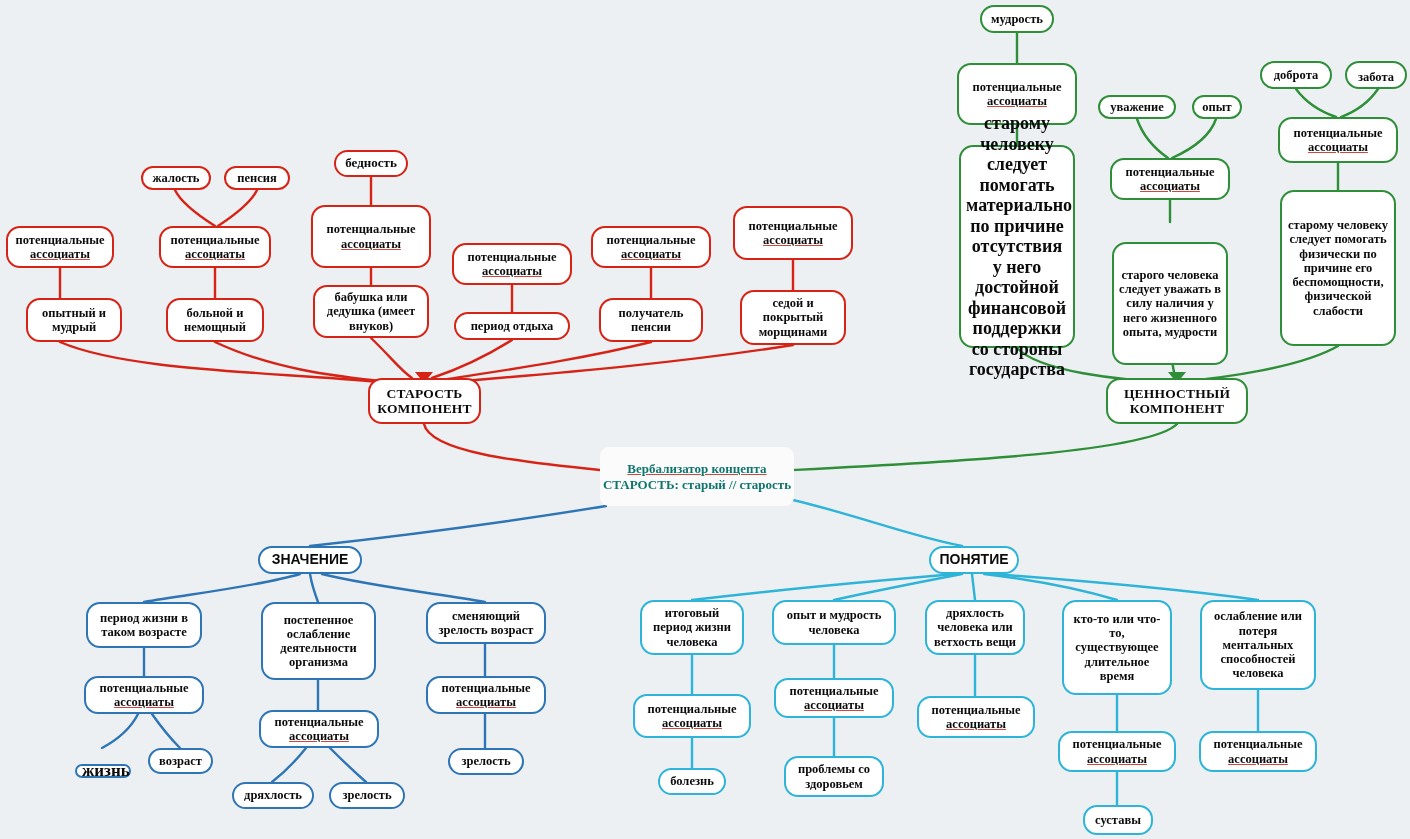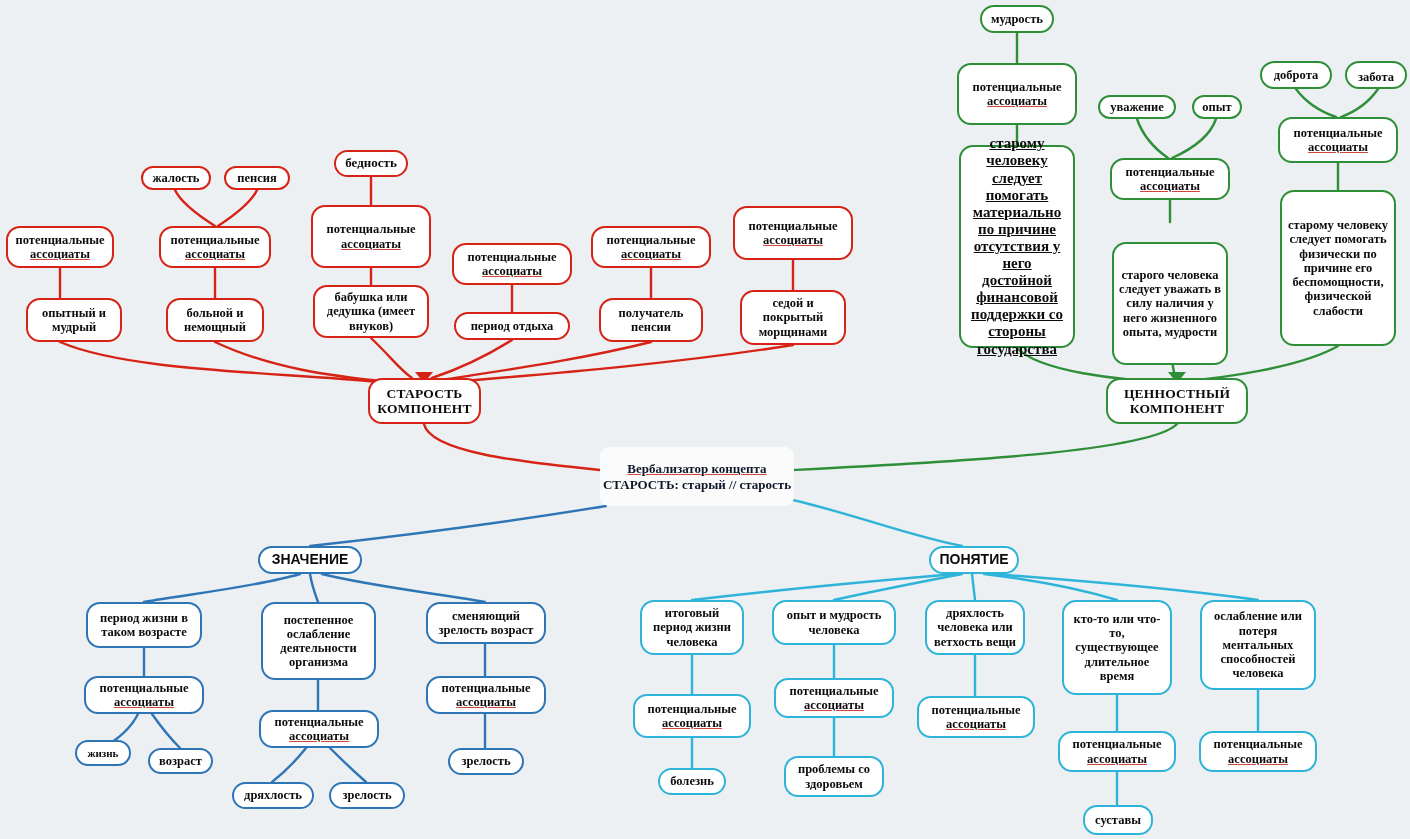--- a/index.html
+++ b/index.html
@@ -33,21 +33,21 @@
   .blue{border-color:#2e75b6;}
   .cyan{border-color:#2eb4d8;}
 
   .node span{display:block;width:100%;}
   .u{ text-decoration:underline; text-decoration-color:#d1453b; text-decoration-style:solid;}
 
   .center-card{
     position:absolute;background:#fbfbfb;border:none;border-radius:9px;
     box-shadow:0 0 0 0 rgba(0,0,0,0);
     display:flex;align-items:center;justify-content:center;text-align:center;
-    font-weight:bold;color:#0f172a;line-height:1.22;z-index:4;
+    font-weight:bold;color:#0f766e;line-height:1.22;z-index:4;
     font-family:"Liberation Serif","DejaVu Serif",serif;
   }
   .comp{font-family:"Liberation Serif","DejaVu Serif",serif;letter-spacing:.2px;}
   .branchtitle{font-family:"Liberation Sans","DejaVu Sans",sans-serif;font-weight:bold;}
 </style>
 </head>
 <body>
 
 <div id="stage">
 
@@ -237,21 +237,21 @@
 
 <div class="node green" style="left:980px;top:5px;width:74px;height:28px;font-size:12.5px;justify-content:center;">
   <span>мудрость</span>
 </div>
 <div class="node green" style="left:957px;top:63px;width:120px;height:62px;font-size:12.5px;">
   <span>
         <span>потенциальные</span>
         <span class="u">ассоциаты</span>
       </span>
 </div>
-<div class="node green" style="left:959px;top:145px;width:116px;height:203px;font-size:15px;text-decoration:underline;">
+<div class="node green" style="left:959px;top:145px;width:116px;height:203px;font-size:18px;">
   <span>старому человеку следует помогать материально по причине отсутствия у него достойной финансовой поддержки со стороны государства</span>
 </div>
 
 <div class="node green" style="left:1098px;top:95px;width:78px;height:24px;font-size:12.5px;">
   <span>уважение</span>
 </div>
 <div class="node green" style="left:1192px;top:95px;width:50px;height:24px;font-size:12.5px;">
   <span>опыт</span>
 </div>
 <div class="node green" style="left:1110px;top:158px;width:120px;height:42px;font-size:12.5px;">
@@ -301,21 +301,21 @@
 
 <div class="node blue" style="left:86px;top:602px;width:116px;height:46px;font-size:12.5px;">
   <span>период жизни в таком возрасте</span>
 </div>
 <div class="node blue" style="left:84px;top:676px;width:120px;height:38px;font-size:12.5px;">
   <span>
         <span>потенциальные</span>
         <span class="u">ассоциаты</span>
       </span>
 </div>
-<div class="node blue" style="left:75px;top:740px;width:56px;height:26px;font-size:11px;">
+<div class="node blue" style="left:75px;top:764px;width:56px;height:14px;font-size:17px;">
   <span>жизнь</span>
 </div>
 <div class="node blue" style="left:148px;top:748px;width:65px;height:26px;font-size:12.5px;">
   <span>возраст</span>
 </div>
 
 <div class="node blue" style="left:261px;top:602px;width:115px;height:78px;font-size:12.5px;">
   <span>постепенное ослабление деятельности организма</span>
 </div>
 <div class="node blue" style="left:259px;top:710px;width:120px;height:38px;font-size:12.5px;">

